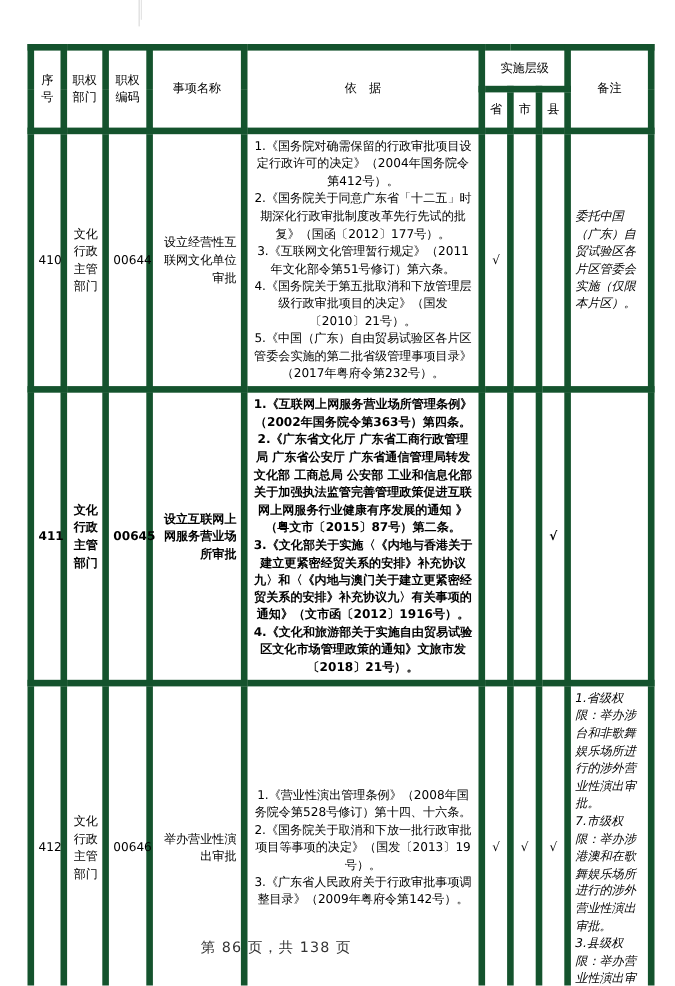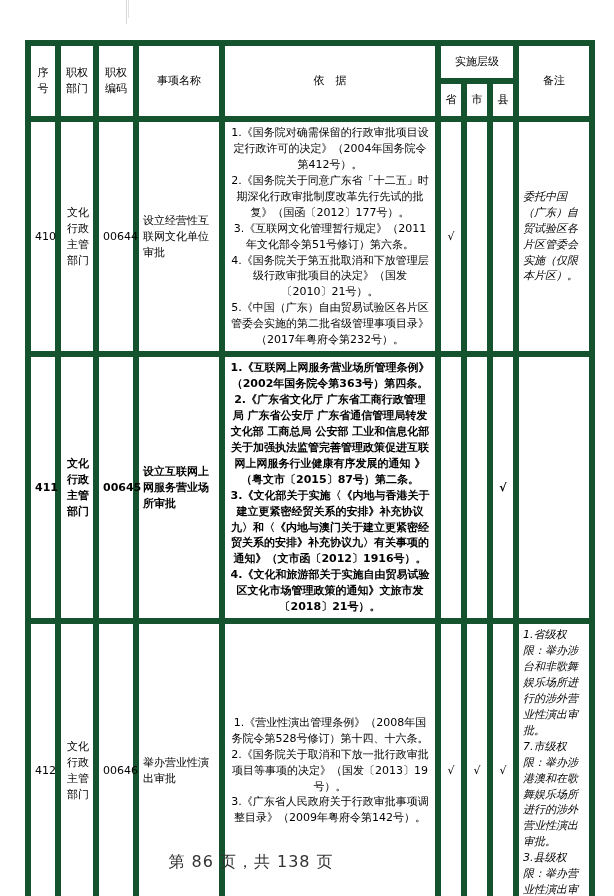--- a/index.html
+++ b/index.html
@@ -93,26 +93,26 @@
   .row-410 td { height: 168px; }
   .row-411 td { height: 244px; font-weight: bold; }
   .row-412 td { height: 198px; }
 
   .footer {
     position: absolute;
     left: 0;
     top: 852px;
     width: 502px;
     text-align: center;
-    font-size: 16px;
+    font-size: 13px;
     letter-spacing: 1px;
     color: #333;
   }
   .name-cell {
-    text-align: left;
+    text-align: right;
     font-size: 9.5px;
     line-height: 1.5;
     padding-left: 5px;
   }
 </style>
 </head>
 <body>
 
 <div class="page">
 

